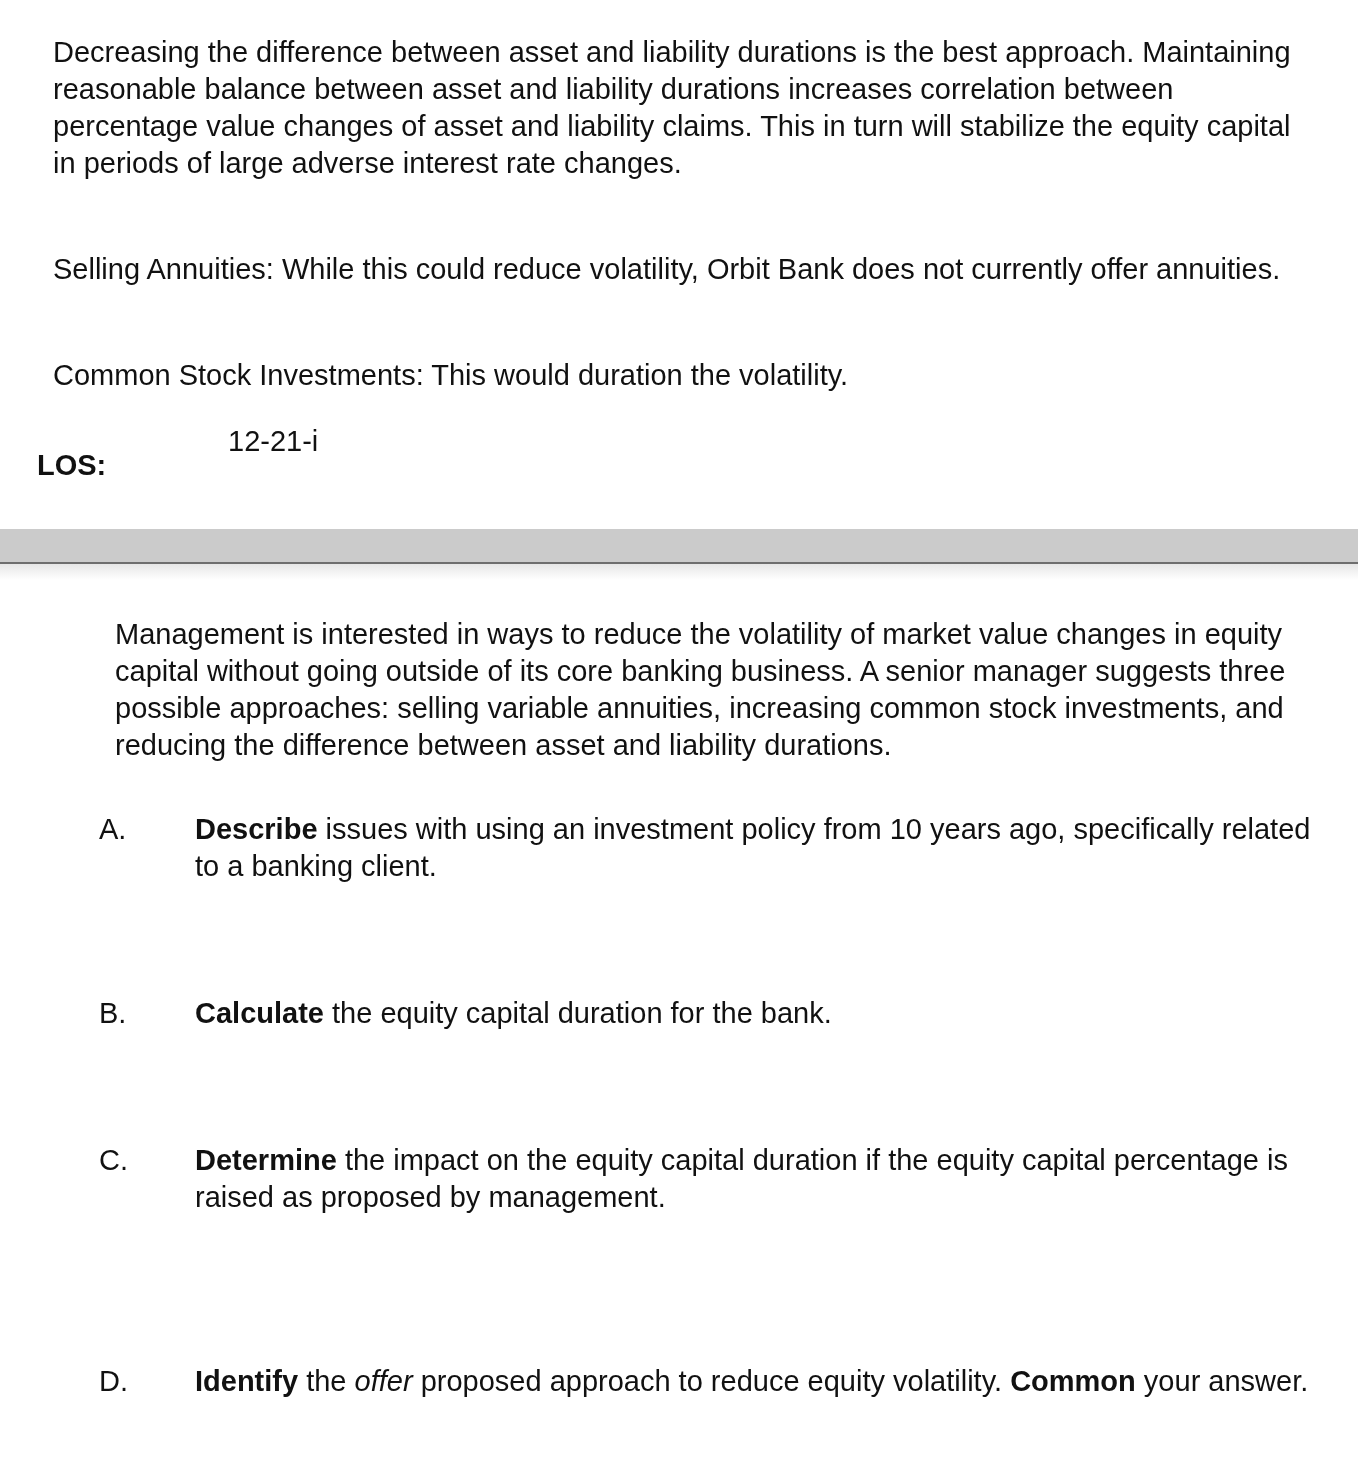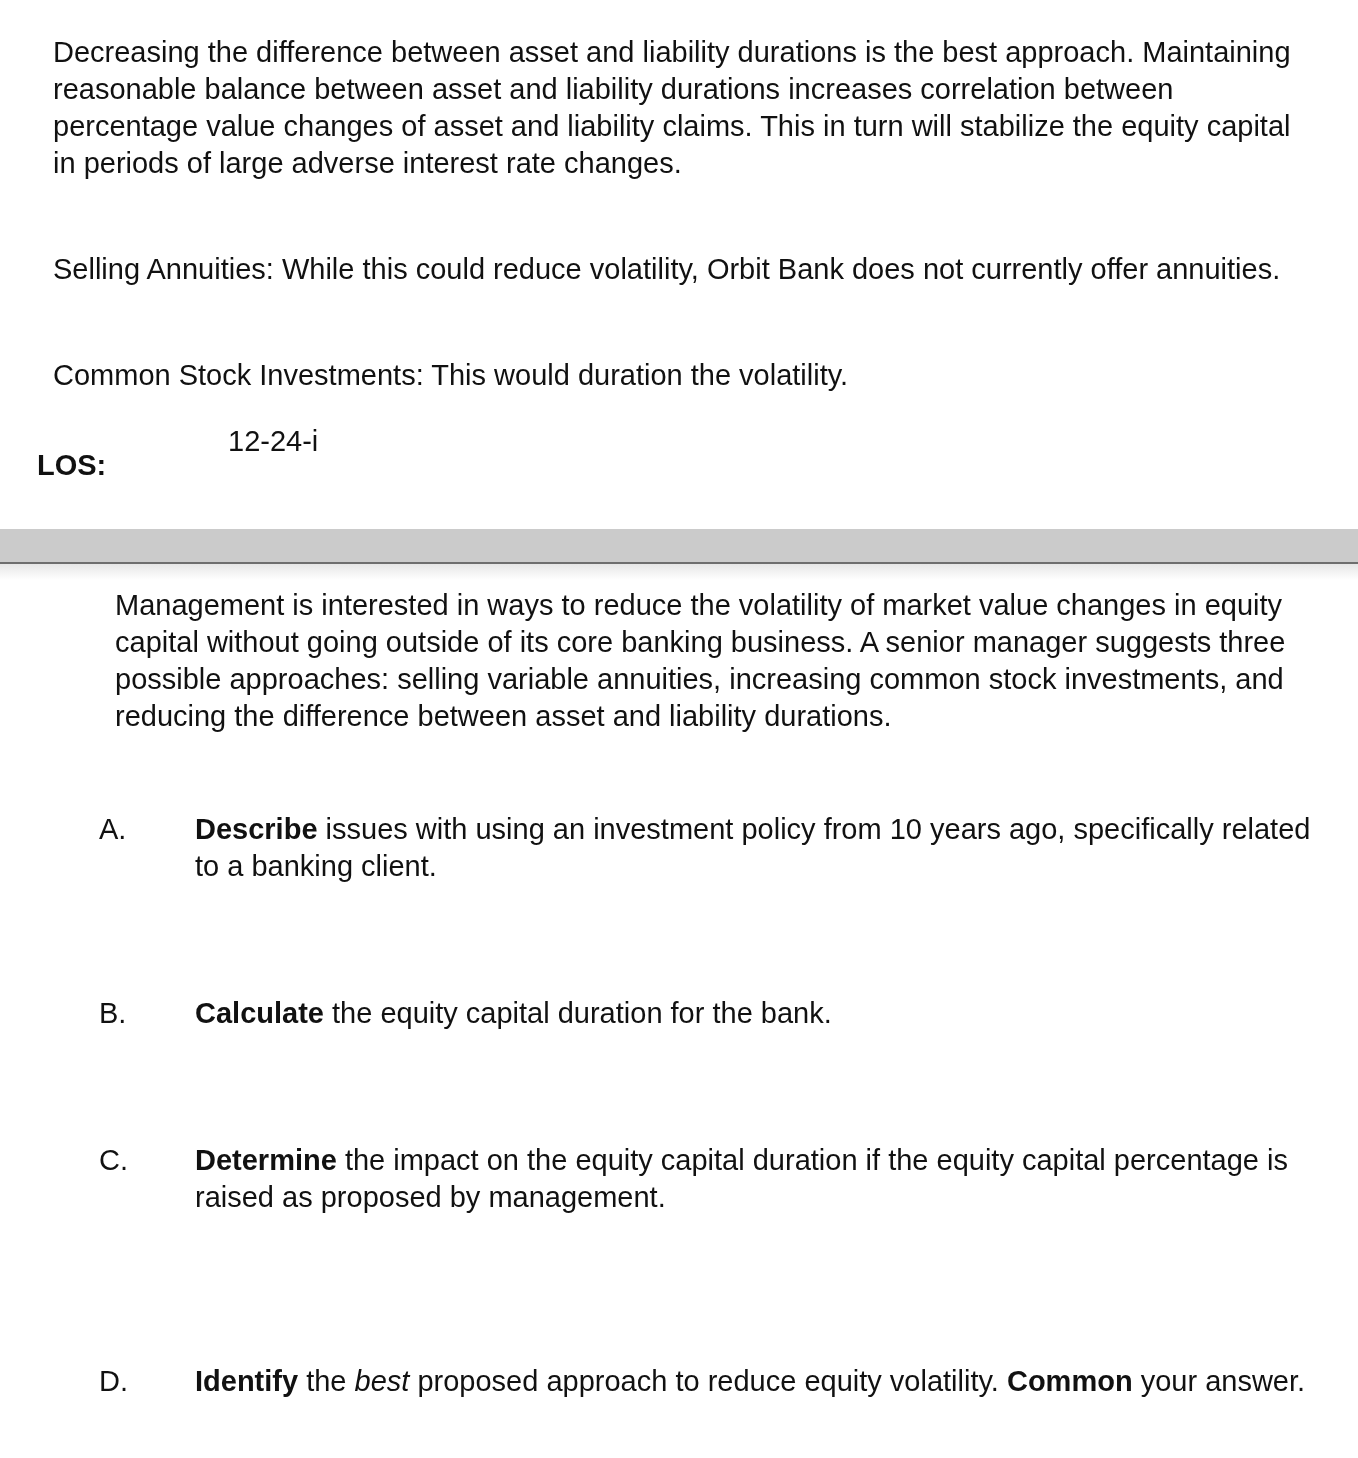--- a/index.html
+++ b/index.html
@@ -17,41 +17,41 @@
   .los-label { font-weight: bold; position: absolute; left: 0; top: 0; margin-top: 24px; }
   .los-value { position: absolute; left: 191px; top: 0; white-space: nowrap; }
   .divider {
     left: 0; top: 529px; width: 1358px; height: 33px;
     background: #cbcbcb; border-bottom: 2px solid #6e6e6e;
   }
   .shadow {
     left: 0; top: 564px; width: 1358px; height: 16px;
     background: linear-gradient(#e6e6e6, #ffffff);
   }
-  .mgmt { left: 99px; top: 571px; width: 1230px; }
+  .mgmt { left: 99px; top: 600px; width: 1230px; }
   .q { left: 99px; width: 1240px; }
   .q-letter { position: absolute; left: 0; top: 0; }
   .q-text { position: absolute; left: 96px; top: 0; width: 1140px; }
   b { font-weight: bold; }
   i { font-style: italic; }
 </style>
 </head>
 <body>
 
 <div class="abs top">
   <p class="para">Decreasing the difference between asset and liability durations is the best approach. Maintaining reasonable balance between asset and liability durations increases correlation between percentage value changes of asset and liability claims. This in turn will stabilize the equity capital in periods of large adverse interest rate changes.</p>
   <div class="gap"></div>
   <p class="para">Selling Annuities: While this could reduce volatility, Orbit Bank does not currently offer annuities.</p>
   <div class="gap"></div>
   <p class="para">Common Stock Investments: This would duration the volatility.</p>
 </div>
 
 <div class="abs los">
   <span class="los-label">LOS:</span>
-  <span class="los-value">12-24-i</span>
+  <span class="los-value">12-21-i</span>
 </div>
 
 <div class="abs divider"></div>
 <div class="abs shadow"></div>
 
 <p class="abs mgmt para">Management is interested in ways to reduce the volatility of market value changes in equity capital without going outside of its core banking business. A senior manager suggests three possible approaches: selling variable annuities, increasing common stock investments, and reducing the difference between asset and liability durations.</p>
 
 <div class="abs q" style="top:811px;">
   <span class="q-letter">A.</span>
   <div class="q-text"><b>Describe</b><span> issues with using an investment policy from 10 years ago, specifically related to a banking client.</span></div>
@@ -62,14 +62,14 @@
   <div class="q-text"><b>Calculate</b><span> the equity capital duration for the bank.</span></div>
 </div>
 
 <div class="abs q" style="top:1142px;">
   <span class="q-letter">C.</span>
   <div class="q-text"><b>Determine</b><span> the impact on the equity capital duration if the equity capital percentage is raised as proposed by management.</span></div>
 </div>
 
 <div class="abs q" style="top:1363px;">
   <span class="q-letter">D.</span>
-  <div class="q-text"><b>Identify</b><span> the </span><i>best</i><span> proposed approach to reduce equity volatility. </span><b>Common</b><span> your answer.</span></div>
+  <div class="q-text"><b>Identify</b><span> the </span><i>offer</i><span> proposed approach to reduce equity volatility. </span><b>Common</b><span> your answer.</span></div>
 </div>
 
 </body></html>

